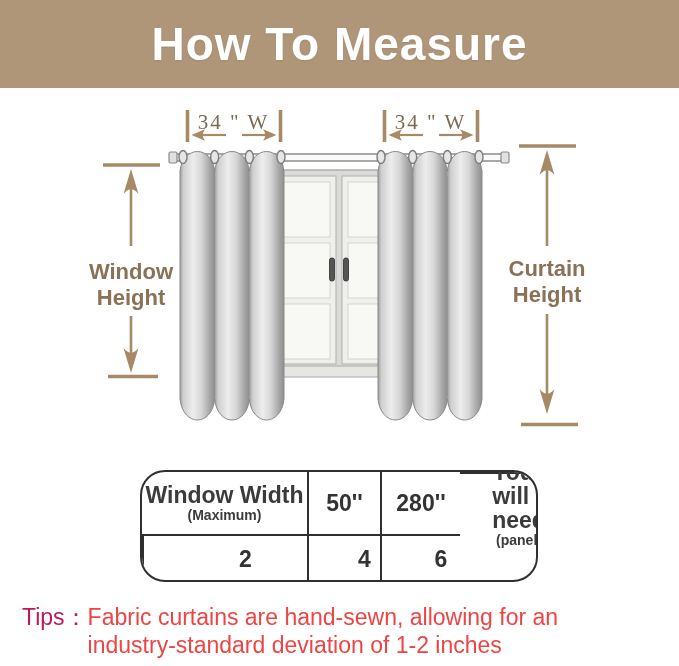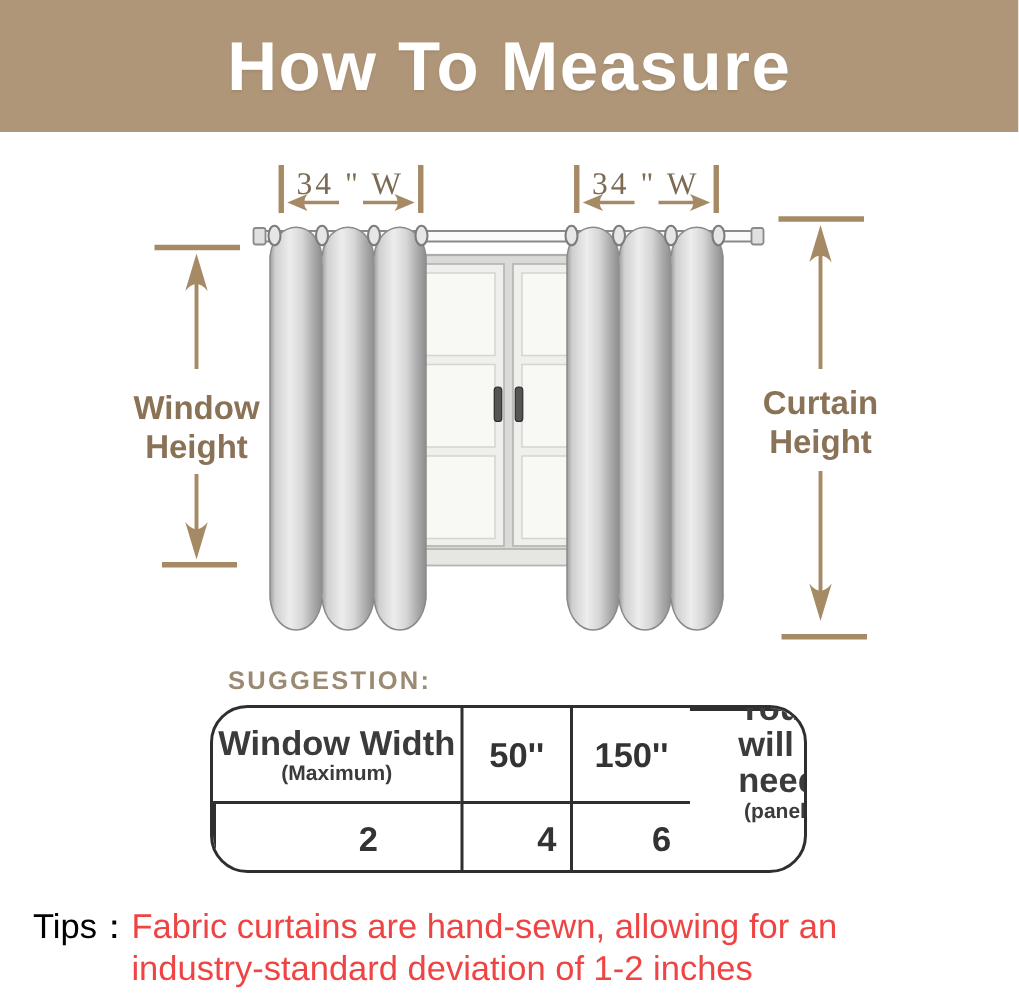--- a/index.html
+++ b/index.html
@@ -39,21 +39,21 @@
   .s-head{font-size:23px; font-weight:bold; color:#3b3b3b;}
   .s-sub{font-size:14px; font-weight:bold; color:#3b3b3b; margin-top:1px;}
   .s-val{font-size:23px; font-weight:bold; color:#333;}
 
   
   .tips{
     position:absolute; left:22px; top:603px; width:650px;
     display:flex; align-items:flex-start;
     font-size:23px; line-height:28px; color:#3a3a3a;
   }
-  .tips-label{color:#000000; white-space:nowrap; flex:0 0 auto;}
+  .tips-label{color:#be185d; white-space:nowrap; flex:0 0 auto;}
   .tips-text{color:#ef4444;}
 </style>
 </head>
 <body>
 
 <div class="page">
 
   <div class="banner">
     <h1>How To Measure</h1>
   </div>
@@ -154,32 +154,31 @@
       <path d="M547 150 L539.5 175 Q547 165.5 554.5 175 Z" fill="#a68a66"></path>
       <line x1="547" y1="167" x2="547" y2="246" stroke="#a68a66" stroke-width="2.6"></line>
       <line x1="547" y1="314" x2="547" y2="396" stroke="#a68a66" stroke-width="2.6"></line>
       <path d="M547 414 L539.5 389 Q547 398.5 554.5 389 Z" fill="#a68a66"></path>
       <line x1="521" y1="424.5" x2="578" y2="424.5" stroke="#a68a66" stroke-width="3.6"></line>
     </g>
     <text x="547" y="276" text-anchor="middle" font-size="22" font-weight="bold" fill="#8a7256">Curtain</text>
     <text x="547" y="302" text-anchor="middle" font-size="22" font-weight="bold" fill="#8a7256">Height</text>
   </svg>
 
-  <div class="suggestion-label">SUGGESTION:</div>
 
   <div class="s-table">
     <div class="s-cell first">
       <span class="s-head">Window Width</span>
       <span class="s-sub">(Maximum)</span>
     </div>
     <div class="s-cell">
       <span class="s-val">50''</span>
     </div>
     <div class="s-cell">
-      <span class="s-val">150''</span>
+      <span class="s-val">280''</span>
     </div>
 
     <div class="s-cell first row2">
       <span class="s-head">You will need</span>
       <span class="s-sub">(panel)</span>
     </div>
     <div class="s-cell row2">
       <span class="s-val">2</span>
     </div>
     <div class="s-cell row2">

